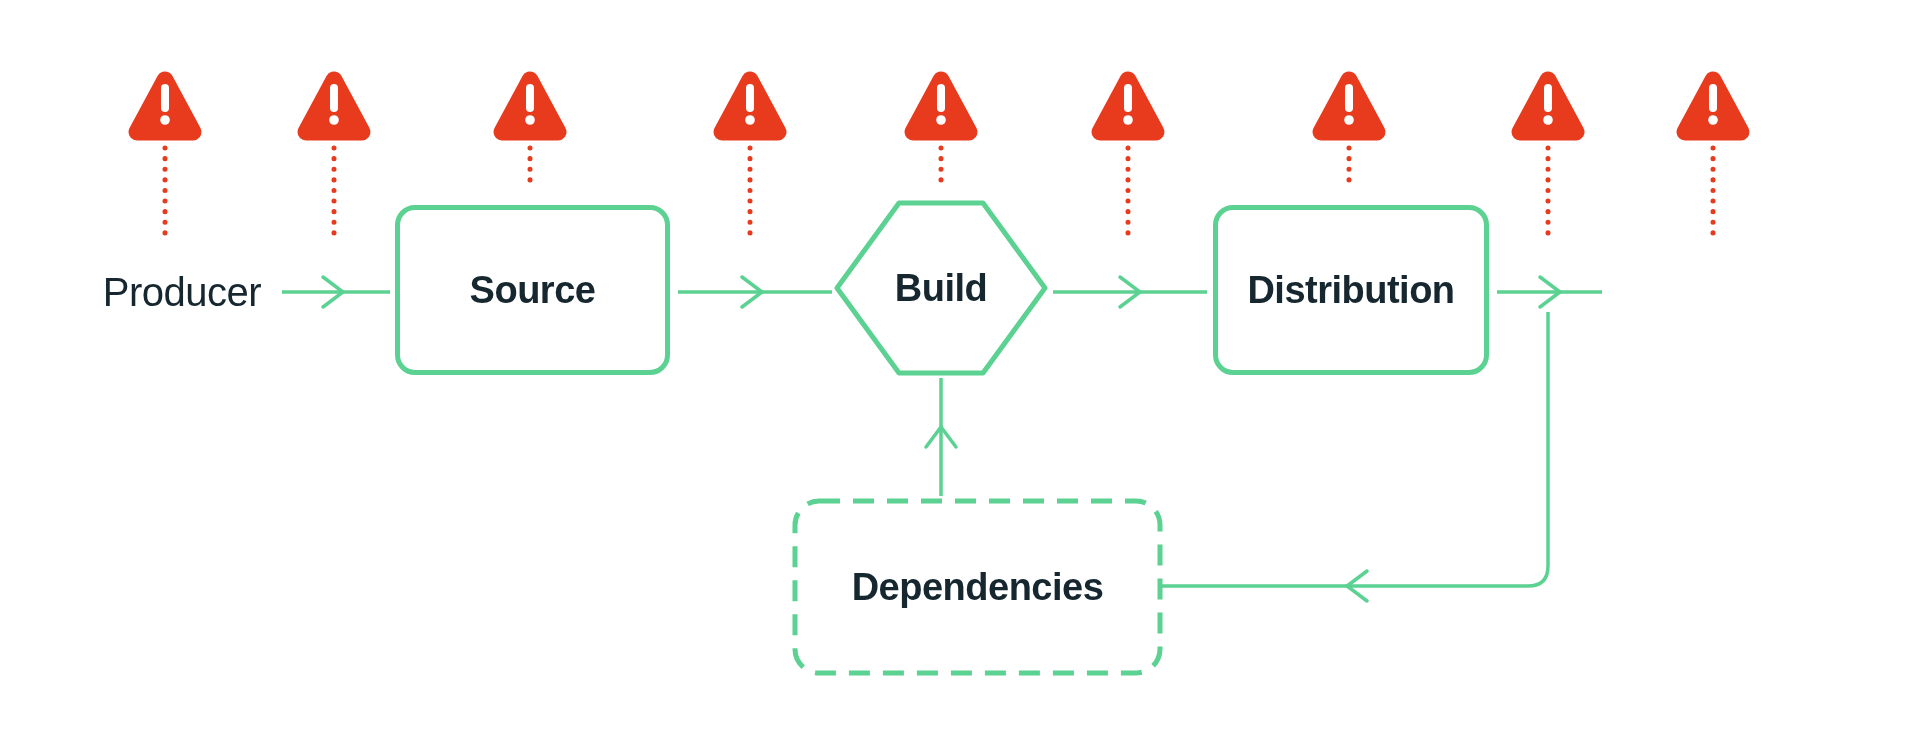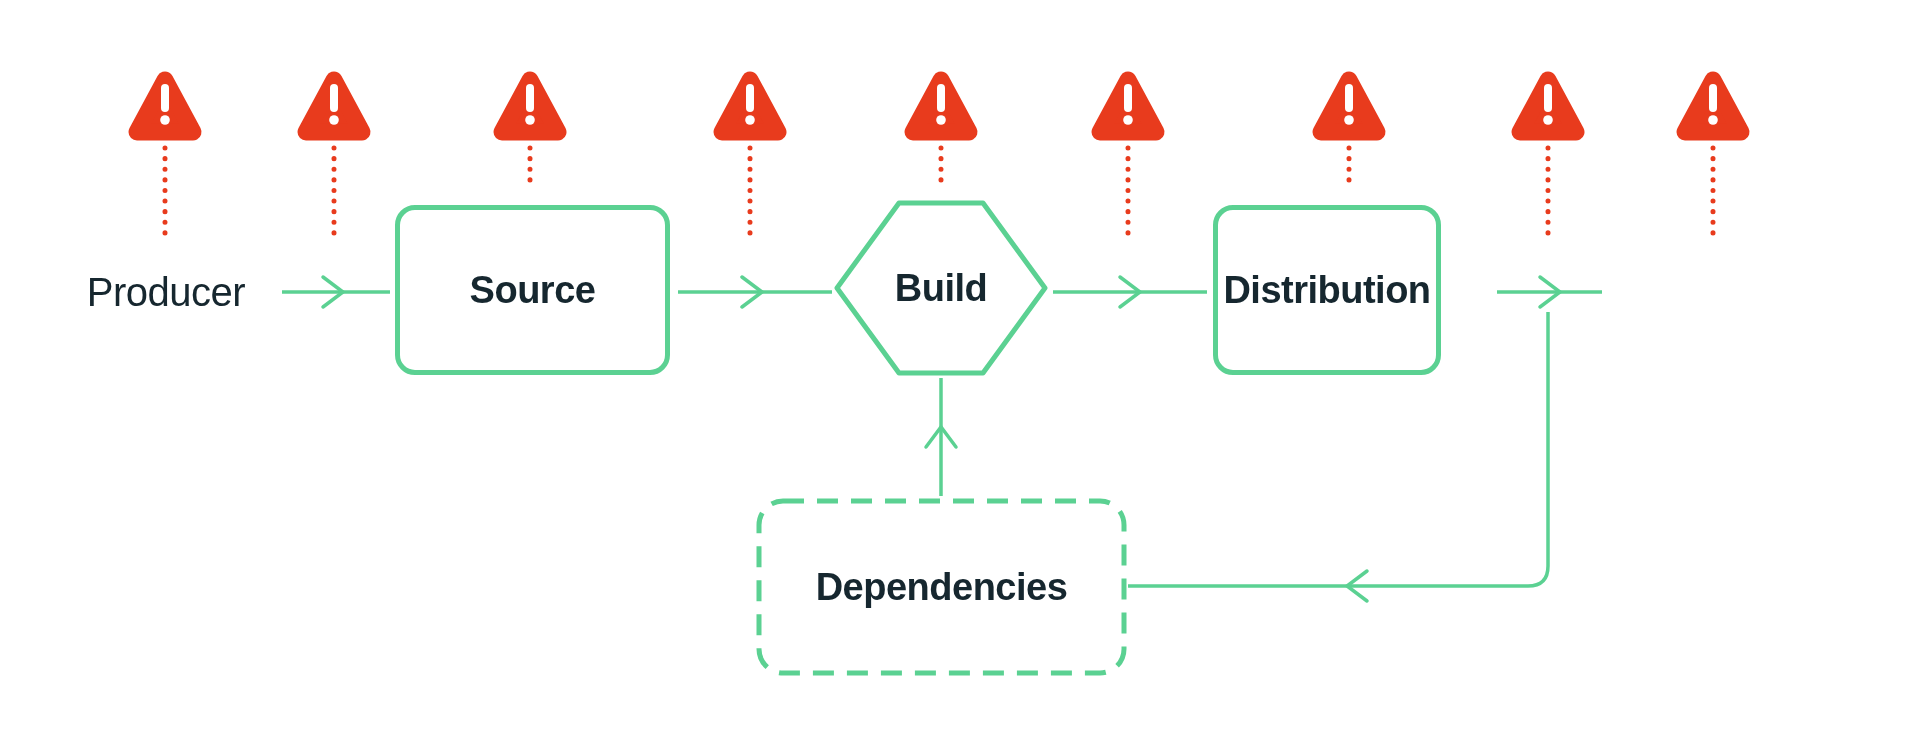--- a/index.html
+++ b/index.html
@@ -91,20 +91,21 @@
   }
   .endpoint-label {
     position: absolute;
     transform: translate(-50%, -50%);
     font-size: 40px;
     font-weight: normal;
     letter-spacing: -0.5px;
     color: var(--c-text);
     white-space: nowrap;
     z-index: 2;
+    margin-left: 16px;
   }
 </style>
 </head>
 <body>
 
 <div class="canvas">
 
   <svg class="connector-layer" viewBox="0 0 1920 753" xmlns="http://www.w3.org/2000/svg">
     <defs>
       <g id="warn-tri">
@@ -184,24 +185,24 @@
     <svg class="shape-svg" viewBox="0 0 226 188" xmlns="http://www.w3.org/2000/svg">
       <path class="hex-outline" d="M9 94 L71 9 L155 9 L217 94 L155 179 L71 179 Z"></path>
     </svg>
     <span class="node-label">Build</span>
   </div>
 
   <div class="node rect-node" style="left:395px; top:205px; width:275px; height:170px;">
     <span class="node-label">Source</span>
   </div>
 
-  <div class="node rect-node" style="left:1213px; top:205px; width:228px; height:170px;">
+  <div class="node rect-node" style="left:1213px; top:205px; width:276px; height:170px;">
     <span class="node-label">Distribution</span>
   </div>
 
-  <div class="node" style="left:756px; top:498px; width:371px; height:178px;">
+  <div class="node" style="left:792px; top:498px; width:371px; height:178px;">
     <svg class="shape-svg" viewBox="0 0 371 178" xmlns="http://www.w3.org/2000/svg">
       <rect class="dash-outline" x="3" y="3" width="365" height="172" rx="24"></rect>
     </svg>
     <span class="node-label">Dependencies</span>
   </div>
 
 </div>
 
 </body></html>

